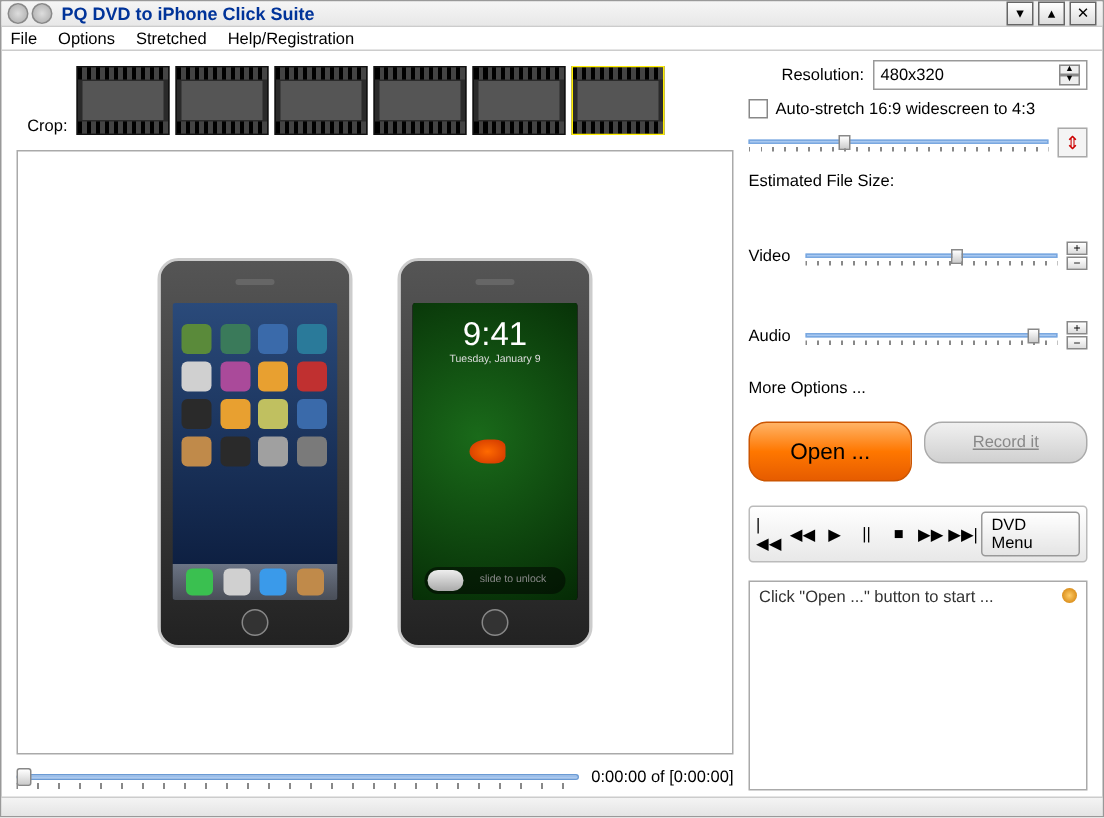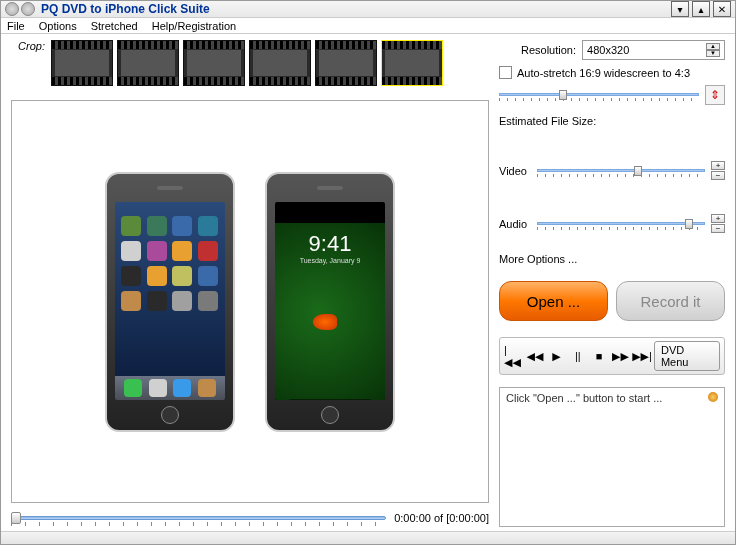--- a/index.html
+++ b/index.html
@@ -8,40 +8,40 @@
 .titlebar { height: 22px; background: linear-gradient(#f5f5f5,#e8e8e8); border-bottom: 1px solid #ccc; display: flex; align-items: center; padding: 0 4px; }
 .titlebar .app-icons { display: flex; gap: 2px; margin-right: 6px; }
 .titlebar .app-icon { width: 14px; height: 14px; border-radius: 50%; background: radial-gradient(#ddd,#aaa); border: 1px solid #888; }
 .titlebar .title { color: #003399; font-weight: bold; font-size: 12px; flex: 1; }
 .titlebar .win-btns { display: flex; gap: 3px; }
 .titlebar .win-btn { width: 18px; height: 16px; border: 1px solid #666; background: linear-gradient(#fff,#ddd); display: flex; align-items: center; justify-content: center; font-size: 10px; cursor: pointer; }
 .menubar { height: 20px; border-bottom: 1px solid #ccc; display: flex; align-items: center; padding: 0 6px; gap: 14px; }
 .menubar span { cursor: pointer; }
 .content { flex: 1; display: flex; padding: 6px 10px 4px 10px; gap: 10px; }
 .left-col { flex: 1; display: flex; flex-direction: column; }
-.crop-row { display: flex; align-items: flex-start; gap: 6px; height: 50px; font-style: italic; }
+.crop-row { display: flex; align-items: flex-end; gap: 6px; height: 50px; }
 .crop-row .label { width: 34px; text-align: right; }
 .filmstrip { flex: 1; display: flex; gap: 4px; }
 .film { width: 62px; height: 46px; background: #2a2a2a; position: relative; border: 1px solid #111; }
 .film.selected { border: 1px solid #ffee00; }
 .film::before, .film::after { content: ""; position: absolute; left: 0; right: 0; height: 8px; background: repeating-linear-gradient(90deg,#000 0,#000 3px,#444 3px,#444 6px); }
 .film::before { top: 0; }
 .film::after { bottom: 0; }
 .film .inner { position: absolute; top: 9px; bottom: 9px; left: 3px; right: 3px; background: #555; }
 .preview { margin-top: 10px; flex: 1; border: 1px solid #aaa; background: #fff; display: flex; align-items: center; justify-content: center; gap: 30px; }
 .phone { width: 130px; height: 260px; background: linear-gradient(#555,#222); border-radius: 14px; border: 2px solid #ccc; position: relative; padding: 28px 8px 30px 8px; }
 .phone .screen { width: 100%; height: 100%; background: #000; border-radius: 2px; position: relative; overflow: hidden; }
 .phone .home { position: absolute; bottom: 6px; left: 50%; transform: translateX(-50%); width: 18px; height: 18px; border-radius: 50%; border: 1px solid #888; background: #333; }
 .phone .earpiece { position: absolute; top: 12px; left: 50%; transform: translateX(-50%); width: 26px; height: 4px; border-radius: 2px; background: #666; }
 .springboard { background: linear-gradient(#2a4a7a,#0a1a3a); width: 100%; height: 100%; padding: 14px 6px 0 6px; }
 .sb-grid { display: grid; grid-template-columns: repeat(4,1fr); gap: 5px 4px; }
 .sb-icon { width: 20px; height: 20px; border-radius: 4px; }
 .dock { position: absolute; bottom: 0; left: 0; right: 0; height: 24px; background: linear-gradient(rgba(200,200,200,.5),rgba(100,100,100,.7)); display: flex; justify-content: space-around; align-items: center; padding: 0 6px; }
 .dock .sb-icon { width: 18px; height: 18px; }
-.lockscreen { background: radial-gradient(circle at 40% 45%,#1a6a1a,#052a05); width: 100%; height: 100%; position: relative; margin-top: 21px; }
+.lockscreen { background: radial-gradient(circle at 40% 45%,#1a6a1a,#052a05); width: 100%; height: 100%; position: relative; }
 .lockscreen .clock { position: absolute; top: 8px; left: 0; right: 0; text-align: center; color: #fff; font-size: 22px; font-weight: 200; }
 .lockscreen .date { position: absolute; top: 34px; left: 0; right: 0; text-align: center; color: #ddd; font-size: 7px; }
 .lockscreen .fish { position: absolute; top: 50%; left: 45%; width: 24px; height: 16px; background: radial-gradient(#ff6a00,#cc3300); border-radius: 50% 30% 30% 50%; transform: translate(-50%,-50%); }
 .lockscreen .slide { position: absolute; bottom: 4px; left: 8px; right: 8px; height: 18px; background: rgba(0,0,0,.5); border-radius: 9px; display: flex; align-items: center; padding: 2px; }
 .lockscreen .slide .knob { width: 24px; height: 14px; background: linear-gradient(#eee,#aaa); border-radius: 7px; }
 .lockscreen .slide .txt { flex: 1; text-align: center; color: #888; font-size: 7px; }
 .seek-row { display: flex; align-items: center; gap: 8px; margin-top: 6px; height: 18px; }
 .seek { flex: 1; height: 14px; position: relative; }
 .seek .track { position: absolute; top: 5px; left: 0; right: 0; height: 4px; background: linear-gradient(#8db4e8,#b8d4f4); border: 1px solid #6a9ad4; border-radius: 2px; }
 .seek .thumb { position: absolute; top: 1px; left: 0; width: 10px; height: 12px; background: linear-gradient(#fff,#ccc); border: 1px solid #888; border-radius: 2px; }
@@ -62,21 +62,21 @@
 .trash-icon { width: 20px; height: 20px; border: 1px solid #aaa; background: #f4f4f4; display: flex; align-items: center; justify-content: center; font-size: 12px; color: #c00; cursor: pointer; }
 .est-group { margin-top: 4px; }
 .est-title { margin-bottom: 8px; }
 .av-row { display: flex; align-items: center; gap: 6px; margin-bottom: 10px; margin-top: 34px; }
 .av-row .lbl { width: 32px; }
 .av-row .stepper { display: flex; flex-direction: column; gap: 1px; }
 .av-row .stepper div { width: 14px; height: 9px; border: 1px solid #888; background: linear-gradient(#fff,#ddd); font-size: 8px; text-align: center; line-height: 7px; cursor: pointer; }
 .more-opts { margin: 4px 0 10px 0; cursor: pointer; }
 .action-row { display: flex; gap: 8px; margin-bottom: 10px; }
 .btn-orange { flex: 1; height: 40px; border-radius: 12px; background: linear-gradient(#ffb366,#ff7700 50%,#e65c00); border: 1px solid #cc5500; display: flex; align-items: center; justify-content: center; color: #000; cursor: pointer; font-size: 15px; }
-.btn-gray { flex: 1; height: 40px; border-radius: 12px; background: linear-gradient(#f0f0f0,#d0d0d0); border: 1px solid #aaa; display: flex; align-items: center; justify-content: center; color: #888; cursor: pointer; font-size: 15px; }
+.btn-gray { flex: 1; height: 28px; border-radius: 12px; background: linear-gradient(#f0f0f0,#d0d0d0); border: 1px solid #aaa; display: flex; align-items: center; justify-content: center; color: #888; cursor: pointer; font-size: 11px; text-decoration: underline; }
 .transport { display: flex; align-items: center; gap: 2px; border: 1px solid #bbb; border-radius: 3px; background: linear-gradient(#fff,#e8e8e8); padding: 3px 4px; }
 .t-btn { width: 20px; height: 18px; display: flex; align-items: center; justify-content: center; font-size: 11px; cursor: pointer; }
 .dvd-btn { margin-left: auto; border: 1px solid #999; border-radius: 3px; background: linear-gradient(#fff,#e4e4e4); padding: 2px 6px; cursor: pointer; font-size: 11px; }
 .log-box { flex: 1; border: 1px solid #aaa; background: #fff; margin-top: 6px; padding: 4px 6px; position: relative; min-height: 140px; }
 .log-box .hint { color: #333; }
 .log-box .dot { position: absolute; top: 4px; right: 6px; width: 10px; height: 10px; border-radius: 50%; background: radial-gradient(#ffcc66,#cc7700); }
 .statusbar { height: 16px; border-top: 1px solid #ccc; background: linear-gradient(#f4f4f4,#e4e4e4); }
 </style>
 </head>
 <body>

